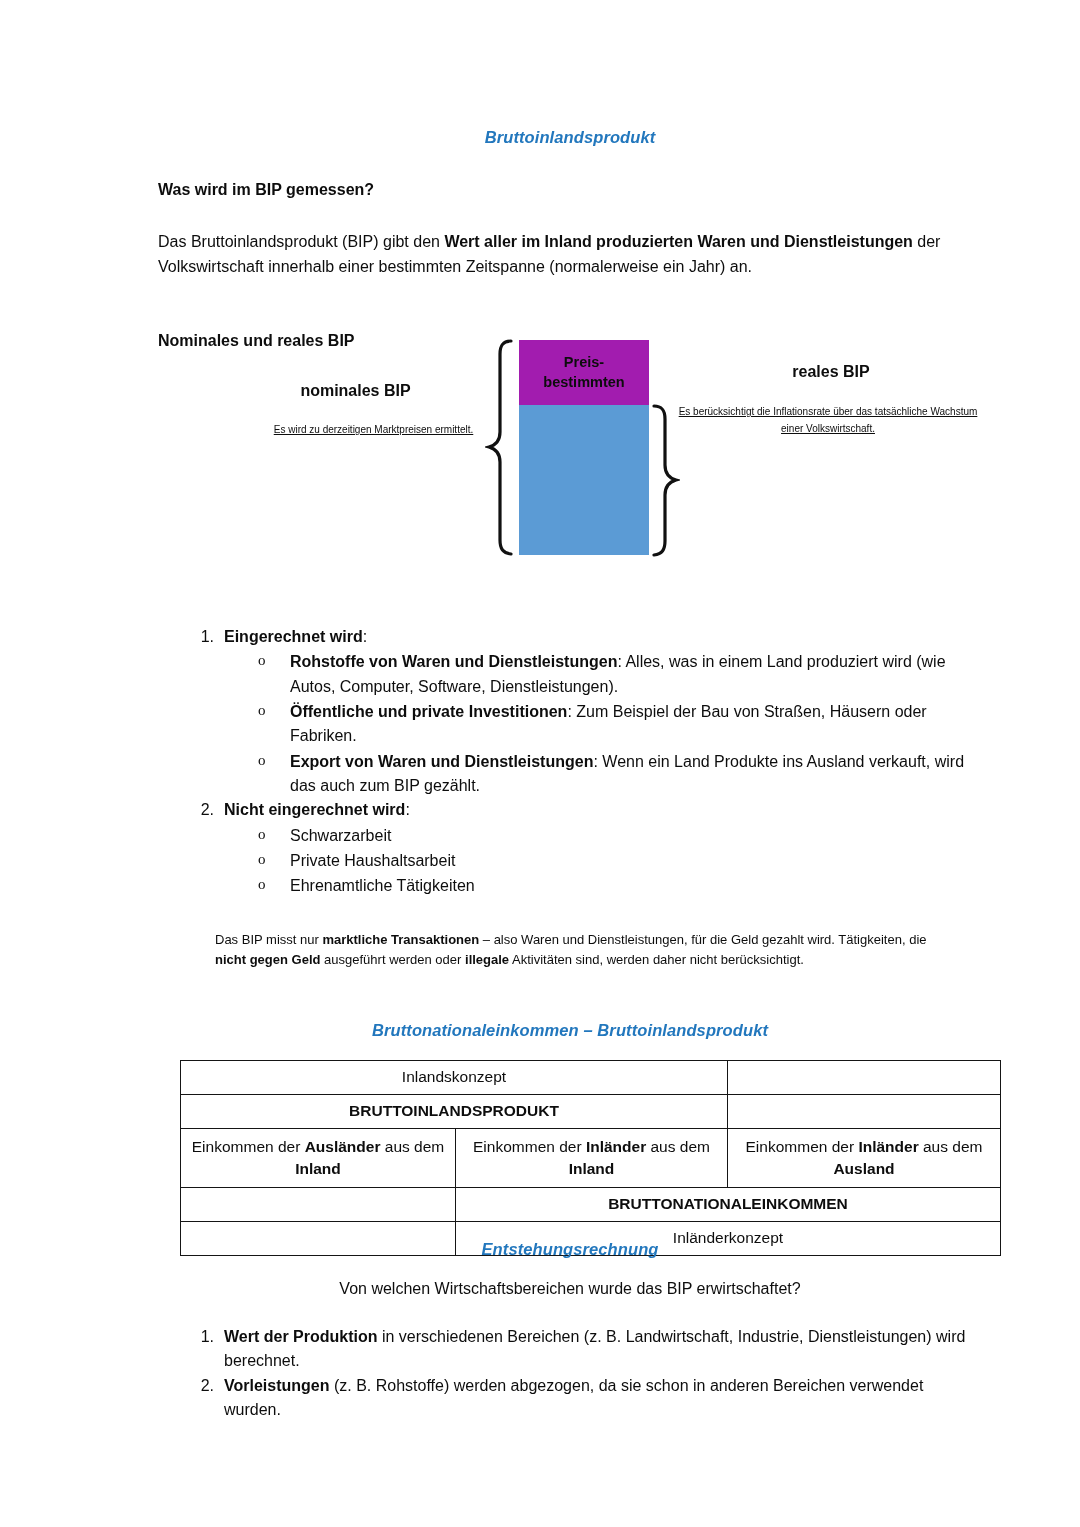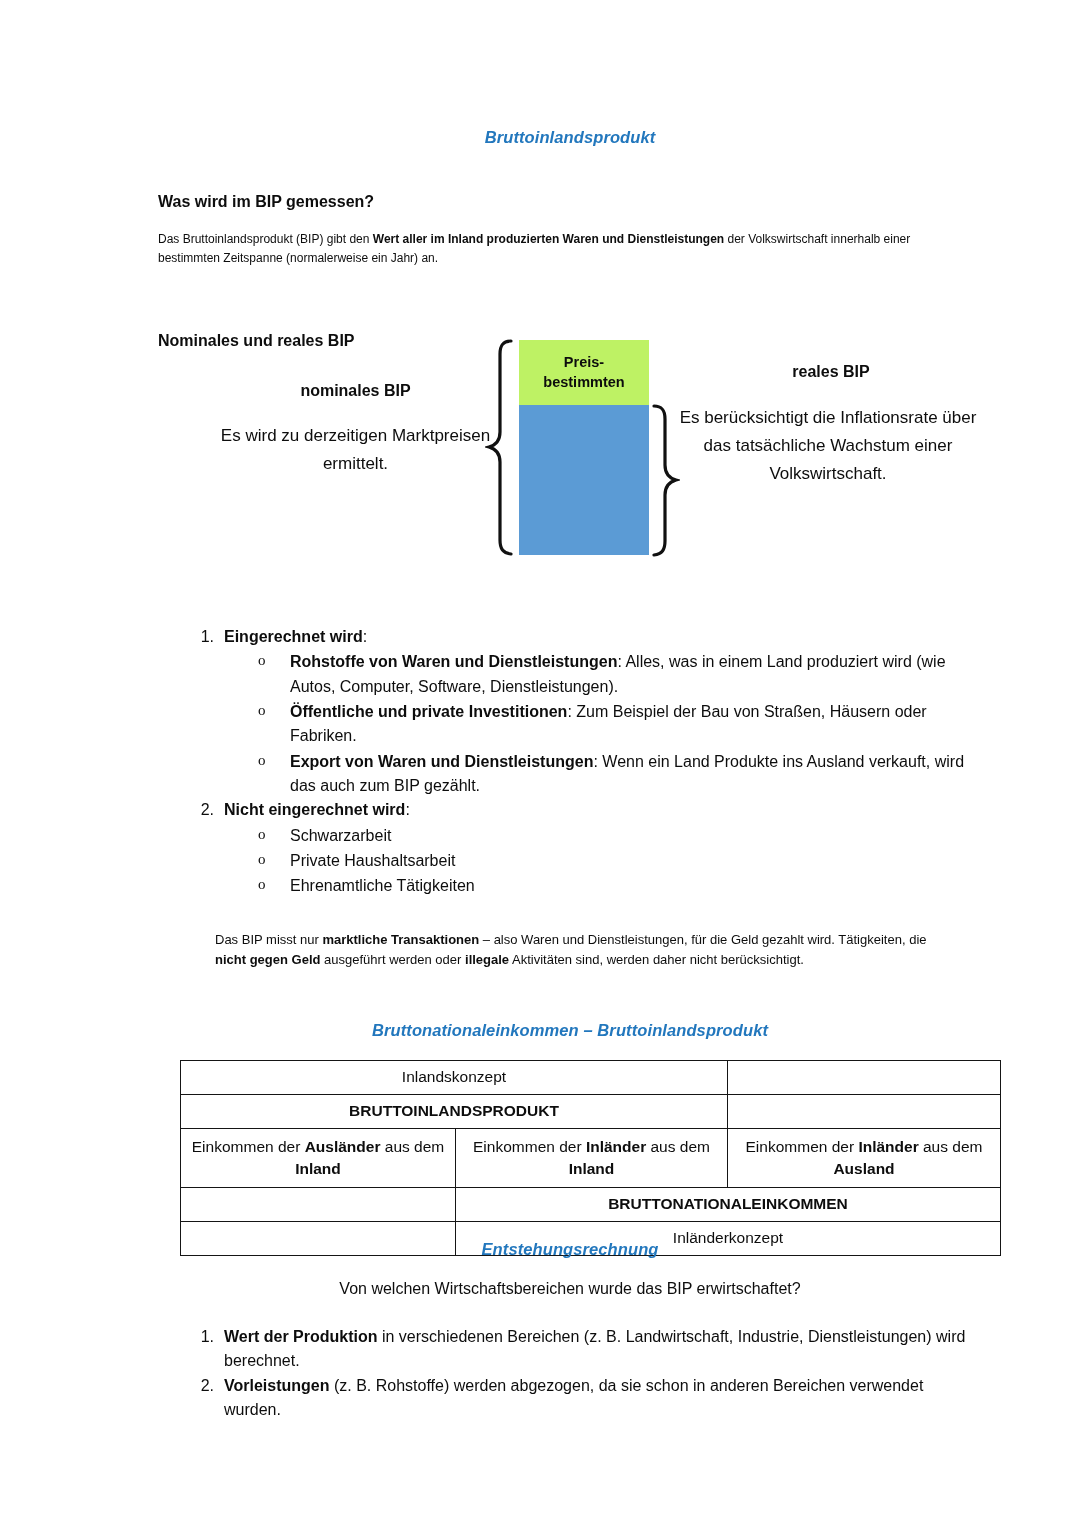--- a/index.html
+++ b/index.html
@@ -35,31 +35,31 @@
     letter-spacing: 0.1px;
   }
 
   .q-heading {
     font-weight: bold;
     font-size: 16px;
     line-height: 1.45;
   }
 
   .para {
-    font-size: 12px;
+    font-size: 16px;
     line-height: 1.55;
   }
 
   b, .b { font-weight: bold; }
 
   
   .abs { position: absolute; }
 
   #title-bip        { left: 130px; top: 128px; width: 820px; }
-  #q1               { left: 128px; top: 190px; width: 820px; }
+  #q1               { left: 128px; top: 178px; width: 820px; }
   #para1            { left: 128px; top: 230px; width: 806px; }
   #sub-nominal-real { left: 128px; top: 329px; width: 400px; }
 
   
   #diagram {
     left: 128px;
     top: 330px;
     width: 822px;
     height: 230px;
   }
@@ -68,21 +68,21 @@
     left: 361px;
     top: 10px;
     width: 130px;
     height: 215px;
   }
   .bar-pink {
     position: absolute;
     left: 0; top: 0;
     width: 130px;
     height: 65px;
-    background: #bef264;
+    background: #a21caf;
     display: flex;
     align-items: center;
     justify-content: center;
     text-align: center;
     font-weight: bold;
     font-size: 14.5px;
     line-height: 1.35;
     color: #0d0d0d;
   }
   .bar-blue {
@@ -107,26 +107,27 @@
 
   .label-bold-center {
     position: absolute;
     text-align: center;
     font-weight: bold;
     font-size: 16px;
   }
   .desc-center {
     position: absolute;
     text-align: center;
-    font-size: 17px;
+    font-size: 10px;
     line-height: 1.65;
+    text-decoration: underline;
   }
 
   #lbl-nominal  { left: 70px;  top: 52px;  width: 255px; }
-  #desc-nominal { left: 55px;  top: 92px;  width: 285px; }
+  #desc-nominal { left: 73px;  top: 92px;  width: 285px; }
   #lbl-real     { left: 528px; top: 33px;  width: 290px; }
   #desc-real    { left: 520px; top: 74px;  width: 300px; }
 
   
   #q2 { left: 128px; top: 580px; width: 820px; }
 
   
   #list1 {
     left: 128px;
     top: 625px;

